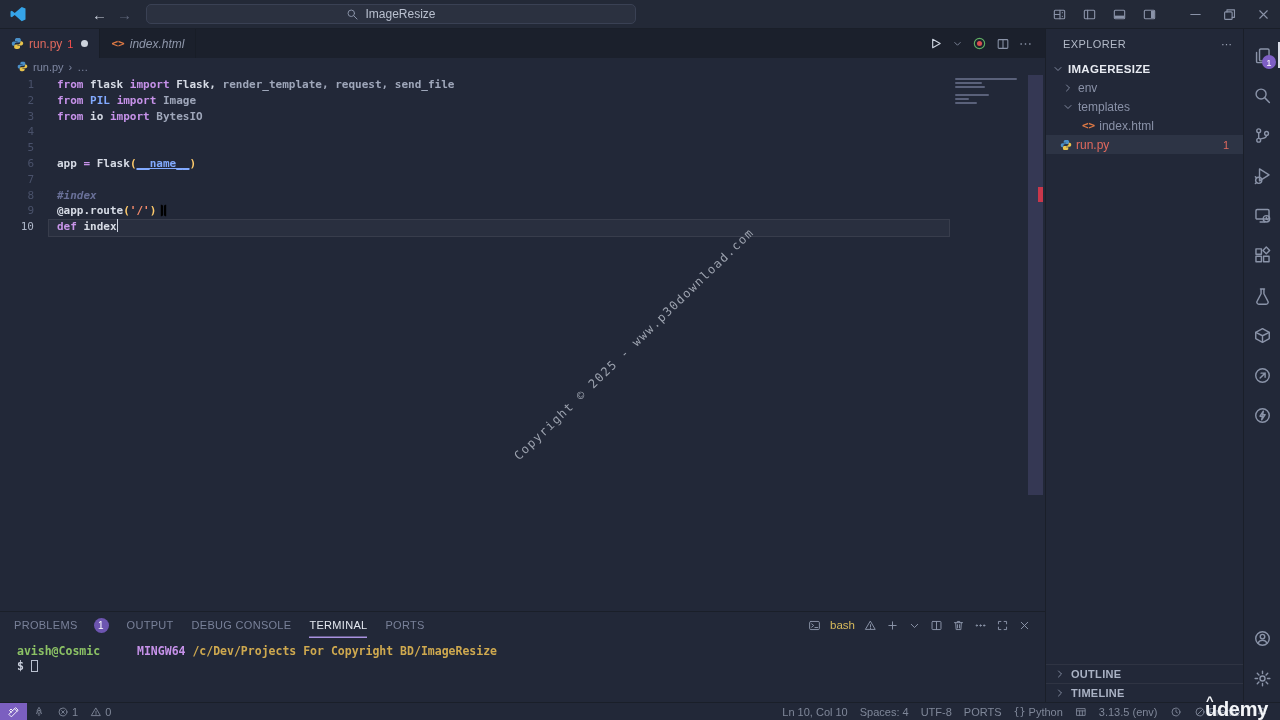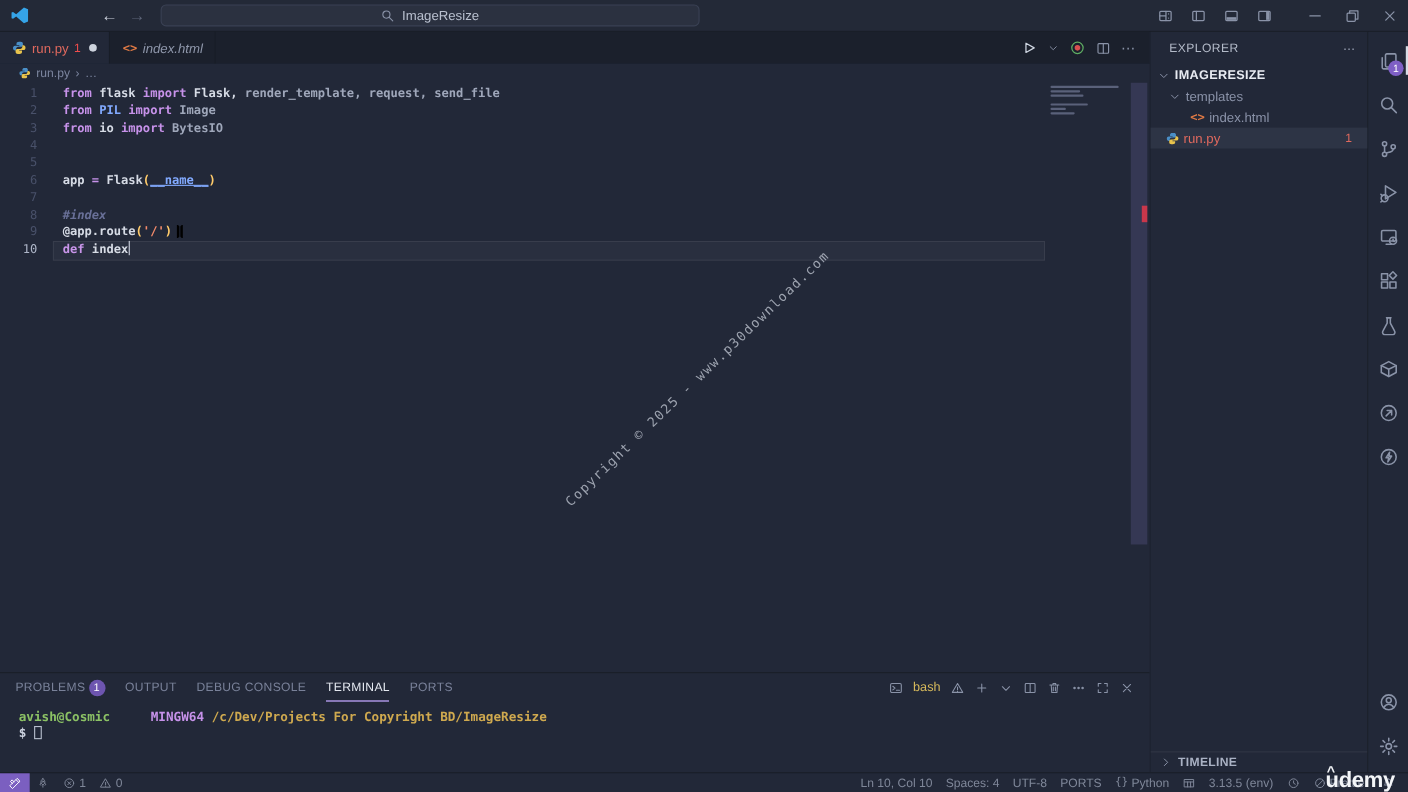--- a/index.html
+++ b/index.html
@@ -73,21 +73,21 @@
   .scrollbar { position:absolute; left:1028px; top:0; width:15px; height:420px; background:rgba(125,115,185,0.22); }
   .scroll-err { position:absolute; right:0; top:112px; width:5px; height:15px; background:#c9374b; }
   .wm-diagonal {
     position:absolute; left:521px; top:374px; transform:rotate(-44deg); transform-origin:0 100%;
     color:rgba(178,183,195,0.85); font-size:12px; letter-spacing:1.4px; font-weight:400; white-space:nowrap;
   }
 
   
   .panel { height:91px; border-top:1px solid #1a1f29; background:#222838; }
   .panel-tabs { height:26px; display:flex; align-items:center; padding-left:14px; }
-  .panel-tab { display:flex; align-items:center; gap:3px; margin-right:18px; font-size:11px; letter-spacing:0.3px; color:#798199; height:100%; }
+  .panel-tab { display:flex; align-items:center; gap:16px; margin-right:18px; font-size:11px; letter-spacing:0.3px; color:#798199; height:100%; }
   .panel-tab.active { color:#e4e8f0; box-shadow:inset 0 -1.5px 0 #a992e0; }
   .panel-tab .p-badge { min-width:15px; height:15px; border-radius:8px; background:#6d55b0; color:#fff; font-size:10px;
     display:flex; align-items:center; justify-content:center; padding:0 3px; }
   .panel-controls { margin-left:auto; display:flex; align-items:center; gap:9px; padding-right:14px; }
   .panel-controls .shell-label { color:#d7ba5c; font-size:11.5px; }
   .panel-controls .warn { color:#d7ba5c; }
   .terminal { padding:6px 0 0 17px; font-family:"DejaVu Sans Mono", monospace; font-size:11.5px; font-weight:600; }
   .t-line { height:15.3px; line-height:15.3px; white-space:pre; }
   .t-tfg { color:#ccd2df; } .t-tgreen { color:#8cc265; } .t-tpurple { color:#c792ea;padding-left:30px; } .t-tyellow { color:#cfa94f; }
   .t-cursor { display:inline-block; width:7px; height:12px; border:1px solid #b9c0cf; vertical-align:-2px; }
@@ -438,40 +438,56 @@
         <span class="ic chev">
           <svg viewBox="0 0 16 16" width="12" height="12">
               <path d="M4 6l4 4 4-4"></path>
             </svg>
           </span>
         <span>IMAGERESIZE</span>
       </div>
       <div class="tree-row" style="padding-left:16px">
         <span class="ic chev">
           <svg viewBox="0 0 16 16" width="12" height="12">
+              <path d="M6 4l4 4-4 4"></path>
+            </svg>
+          </span>
+        <span>env</span>
+      </div>
+      <div class="tree-row" style="padding-left:16px">
+        <span class="ic chev">
+          <svg viewBox="0 0 16 16" width="12" height="12">
               <path d="M4 6l4 4 4-4"></path>
             </svg>
           </span>
         <span>templates</span>
       </div>
       <div class="tree-row" style="padding-left:36px">
         <span class="html-glyph">&lt;&gt;</span>
         <span>index.html</span>
       </div>
       <div class="tree-row selected" style="padding-left:14px">
         <span class="ic">
           <svg viewBox="0 0 16 16" width="12" height="12" style="stroke:none">
             <path fill="#4a8fc7" d="M7.8 1.2c-1.9 0-2.9.8-2.9 2.1v1.6h3.2v.7H3.3C1.9 5.6 1 6.7 1 8.2s.9 2.7 2.3 2.7h1.2V9.2c0-1.3 1.1-2.4 2.5-2.4h3.1c1.2 0 2-.9 2-2.1V3.3c0-1.3-1.1-2.1-2.5-2.1H7.8z"></path>
             <path fill="#e8c34c" d="M8.2 14.8c1.9 0 2.9-.8 2.9-2.1v-1.6H7.9v-.7h4.8c1.4 0 2.3-1.1 2.3-2.6s-.9-2.7-2.3-2.7h-1.2v1.7c0 1.3-1.1 2.4-2.5 2.4H5.9c-1.2 0-2 .9-2 2.1v1.4c0 1.3 1.1 2.1 2.5 2.1h1.8z"></path>
           </svg>
         </span>
         <span>run.py</span>
         <span class="row-badge">1</span>
       </div>
       <div class="sb-bottom">
+        <div class="sb-section">
+          <span class="ic chev">
+            <svg viewBox="0 0 16 16" width="12" height="12">
+                <path d="M6 4l4 4-4 4"></path>
+              </svg>
+            </span>
+          <span>OUTLINE</span>
+        </div>
         <div class="sb-section">
           <span class="ic chev">
             <svg viewBox="0 0 16 16" width="12" height="12">
                 <path d="M6 4l4 4-4 4"></path>
               </svg>
             </span>
           <span>TIMELINE</span>
         </div>
       </div>
     </div>

